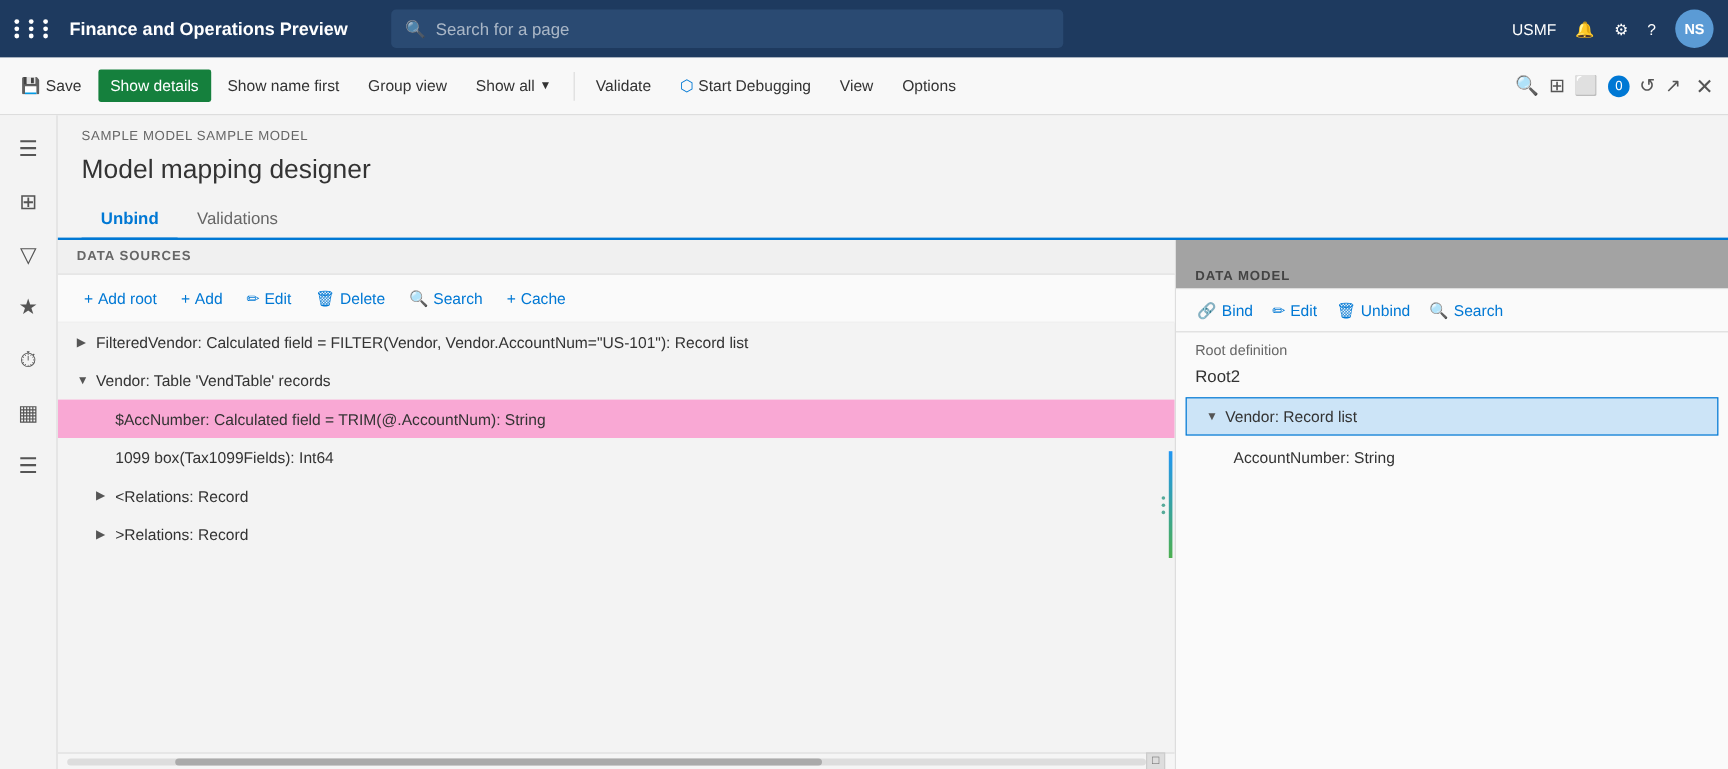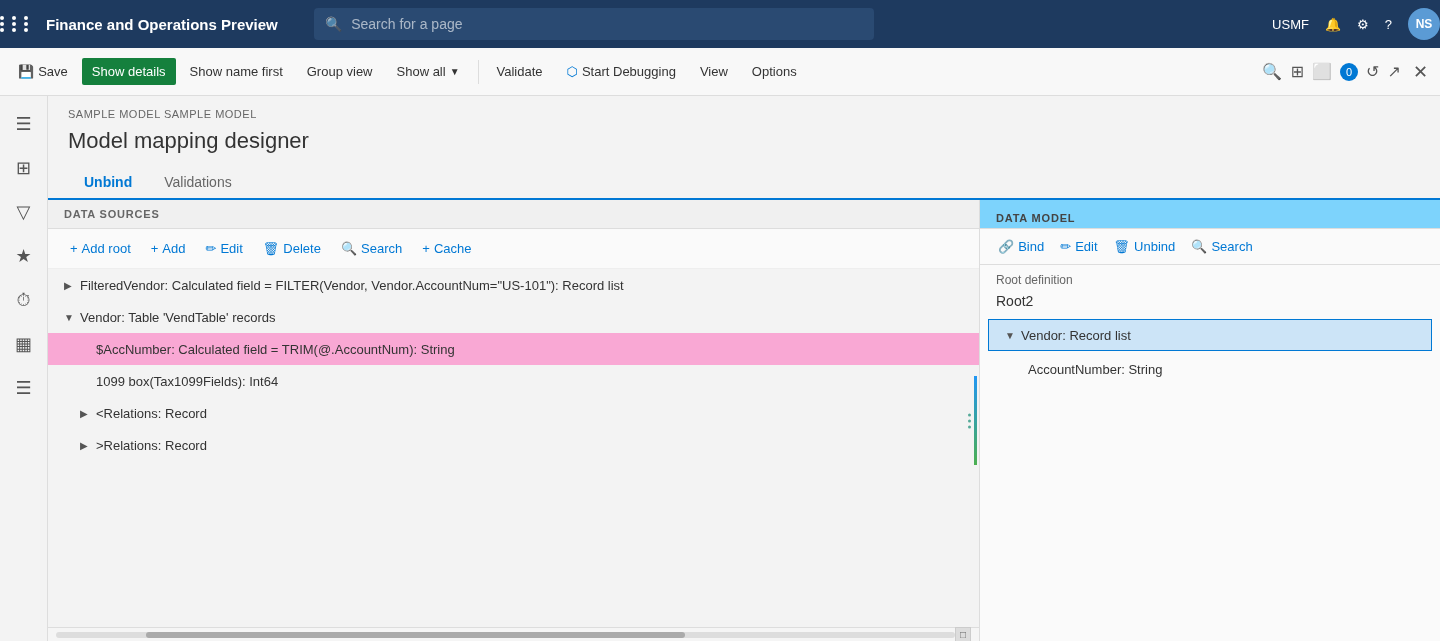--- a/index.html
+++ b/index.html
@@ -2,21 +2,21 @@
 <html><head>
   <meta charset="utf-8">
   <style>
     * { box-sizing: border-box; margin: 0; padding: 0; font-family: 'Segoe UI', sans-serif; }
     body { width: 1440px; height: 641px; overflow: hidden; background: #f3f3f3; }
 
     
     .topbar {
       display: flex; align-items: center;
       background: #1e3a5f; color: white;
-      height: 48px; padding: 0 0; gap: 12px;
+      height: 48px; padding: 0 12px; gap: 12px;
     }
     .topbar-grid { display: grid; grid-template-columns: repeat(3,10px); gap: 2px; cursor: pointer; }
     .topbar-grid span { width: 4px; height: 4px; background: white; border-radius: 50%; display: block; }
     .topbar-title { font-size: 15px; font-weight: 600; color: white; white-space: nowrap; }
     .topbar-search {
       flex: 1; max-width: 560px; margin: 0 24px;
       display: flex; align-items: center;
       background: #2a4a72; border-radius: 4px;
       padding: 0 12px; height: 32px; gap: 8px;
     }
@@ -119,21 +119,21 @@
       width: 16px; font-size: 10px; color: #555; cursor: pointer; flex-shrink: 0;
     }
     .ds-indent { width: 16px; flex-shrink: 0; }
 
     
     .dm-panel {
       width: 460px; display: flex; flex-direction: column; background: #fafafa;
     }
     .dm-header-label {
       font-size: 11px; font-weight: 600; color: #444;
-      padding: 12px 16px 4px; letter-spacing: 0.8px; background: #7dd3fc;
+      padding: 24px 16px 4px; letter-spacing: 0.8px; background: #a3a3a3;
       border-bottom: 1px solid #ddd;
     }
     .dm-toolbar {
       display: flex; align-items: center; gap: 4px;
       padding: 6px 12px; border-bottom: 1px solid #ddd; background: #fafafa;
     }
     .dm-btn {
       display: flex; align-items: center; gap: 4px;
       font-size: 13px; color: #0078d4; cursor: pointer;
       background: none; border: none; padding: 4px 6px;

